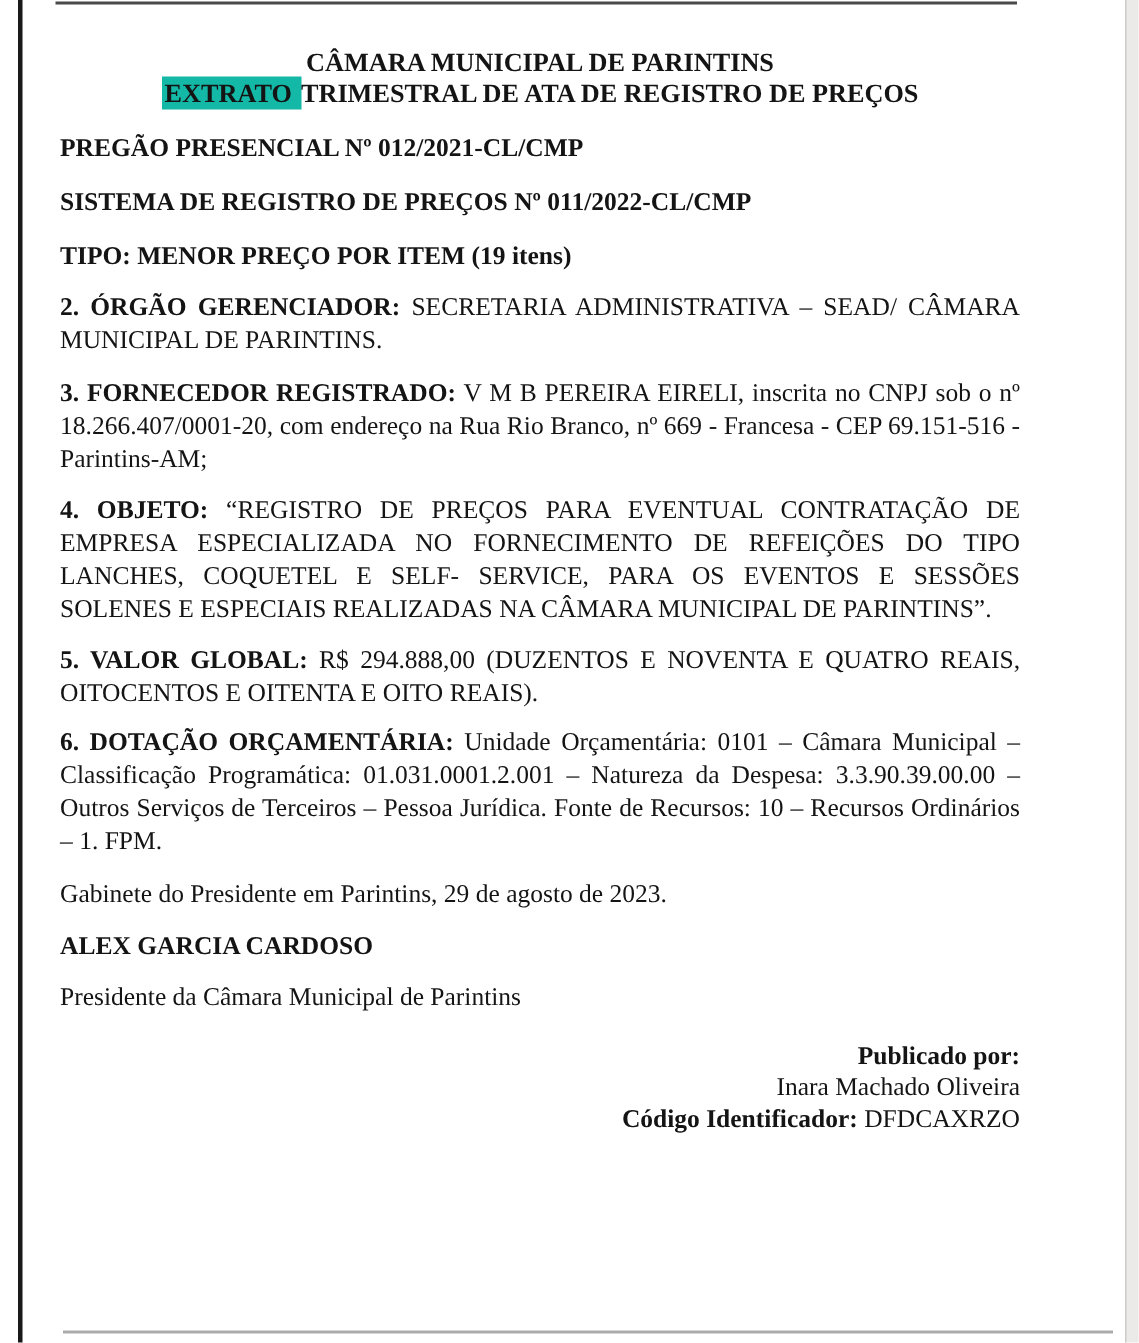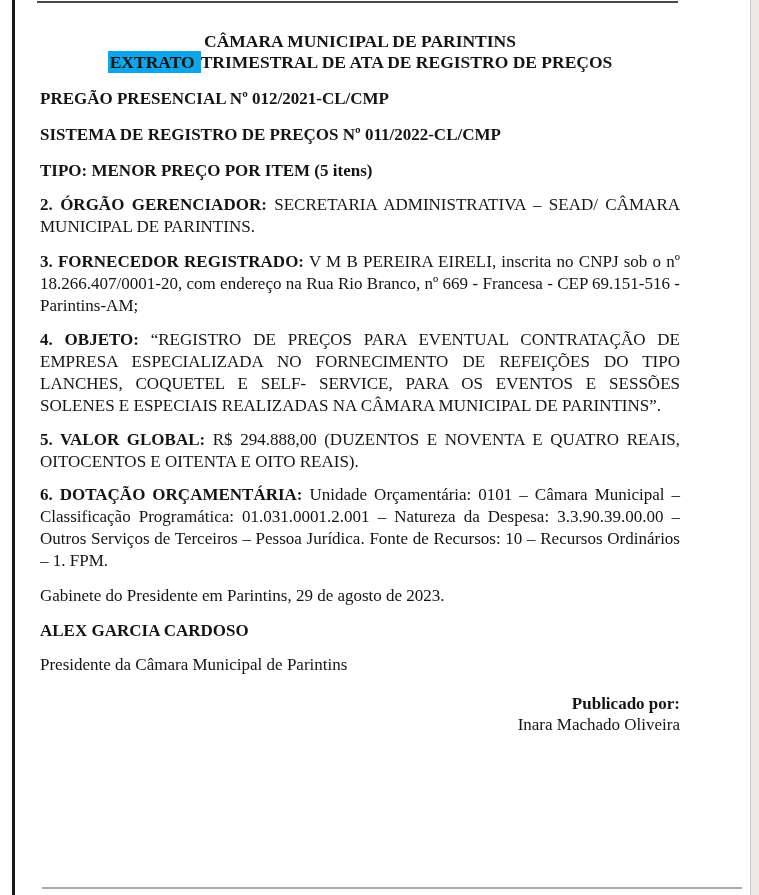--- a/index.html
+++ b/index.html
@@ -42,21 +42,21 @@
   }
 
   .title {
     margin-top: 31px;
     text-align: center;
     font-weight: bold;
     font-size: 17.5px;
     line-height: 21px;
   }
   .hl {
-    background: #0ea5e9;
+    background: #14b8a6;
     padding: 1px 6px 1px 2px;
   }
 
   .hline {
     font-weight: bold;
     line-height: 21px;
     margin: 15px 0 0 0;
   }
   .hline.first { margin-top: 30px; }
 
@@ -96,21 +96,21 @@
 
   <div class="content">
 
     <div class="title">
       <div>CÂMARA MUNICIPAL DE PARINTINS</div>
       <div><span class="hl">EXTRATO</span><span>TRIMESTRAL DE ATA DE REGISTRO DE PREÇOS</span></div>
     </div>
 
     <div class="hline">PREGÃO PRESENCIAL Nº 012/2021-CL/CMP</div>
     <div class="hline">SISTEMA DE REGISTRO DE PREÇOS Nº 011/2022-CL/CMP</div>
-    <div class="hline">TIPO: MENOR PREÇO POR ITEM (5 itens)</div>
+    <div class="hline">TIPO: MENOR PREÇO POR ITEM (19 itens)</div>
 
 
     <p class="sec mt13">
       <b>2. ÓRGÃO GERENCIADOR:</b>
       <span>SECRETARIA ADMINISTRATIVA – SEAD/ CÂMARA MUNICIPAL DE PARINTINS.</span>
     </p>
 
     <p class="sec mt13">
       <b>3. FORNECEDOR REGISTRADO:</b>
       <span>V M B PEREIRA EIRELI, inscrita no CNPJ sob o nº 18.266.407/0001-20, com endereço na Rua Rio Branco, nº 669 - Francesa - CEP 69.151-516 - Parintins-AM;</span>
@@ -131,20 +131,24 @@
       <span>Unidade Orçamentária: 0101 – Câmara Municipal – Classificação Programática: 01.031.0001.2.001 – Natureza da Despesa: 3.3.90.39.00.00 – Outros Serviços de Terceiros – Pessoa Jurídica. Fonte de Recursos: 10 – Recursos Ordinários – 1. FPM.</span>
     </p>
 
     <p class="plain">Gabinete do Presidente em Parintins, 29 de agosto de 2023.</p>
     <p class="signer">ALEX GARCIA CARDOSO</p>
     <p class="plain">Presidente da Câmara Municipal de Parintins</p>
 
     <div class="pub">
       <div class="bold">Publicado por:</div>
       <div>Inara Machado Oliveira</div>
+      <div>
+        <b>Código Identificador:</b>
+        <span>DFDCAXRZO</span>
+      </div>
     </div>
 
   </div>
 
   <div class="bottom-rule"></div>
   <div class="scroll-track"></div>
 
 </div>
 
 </body></html>

